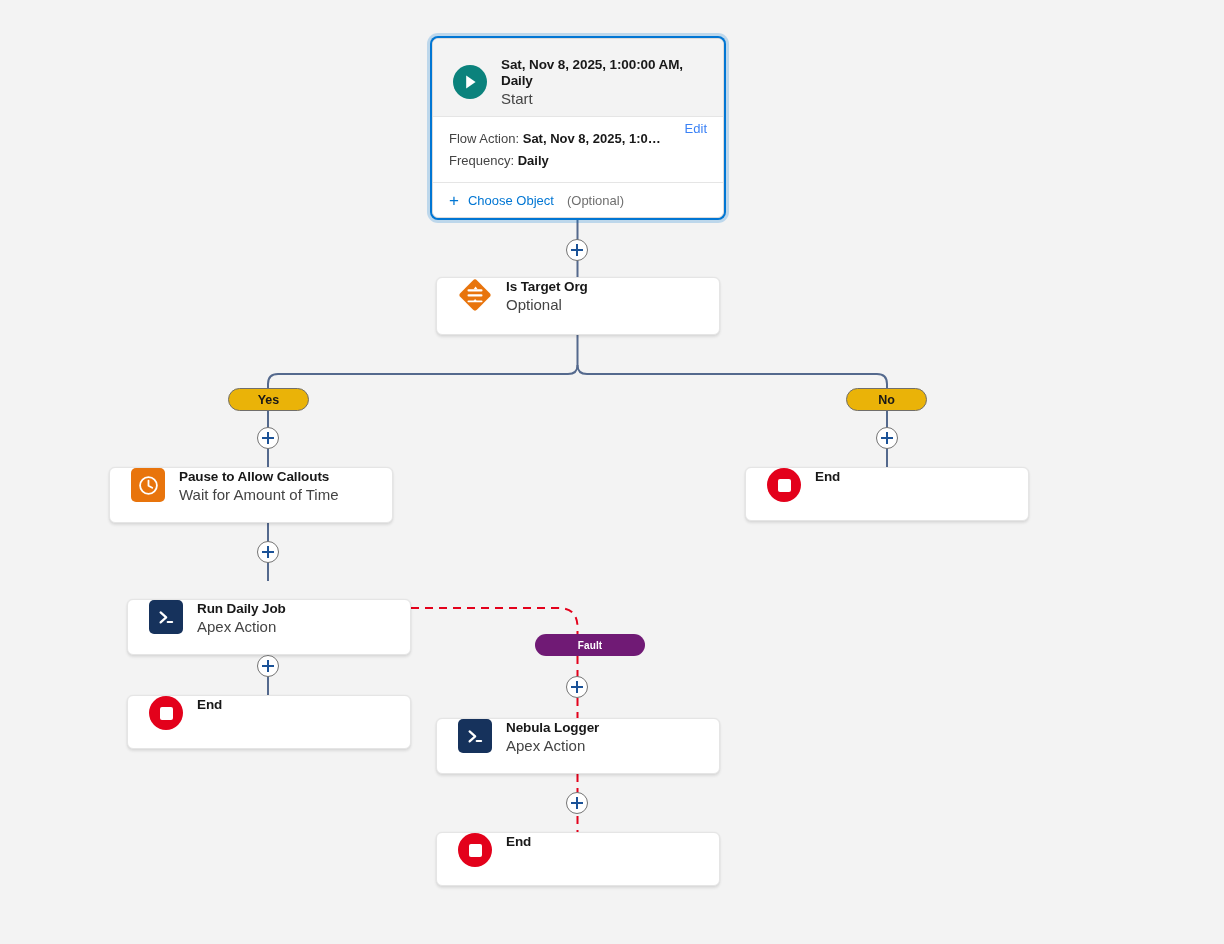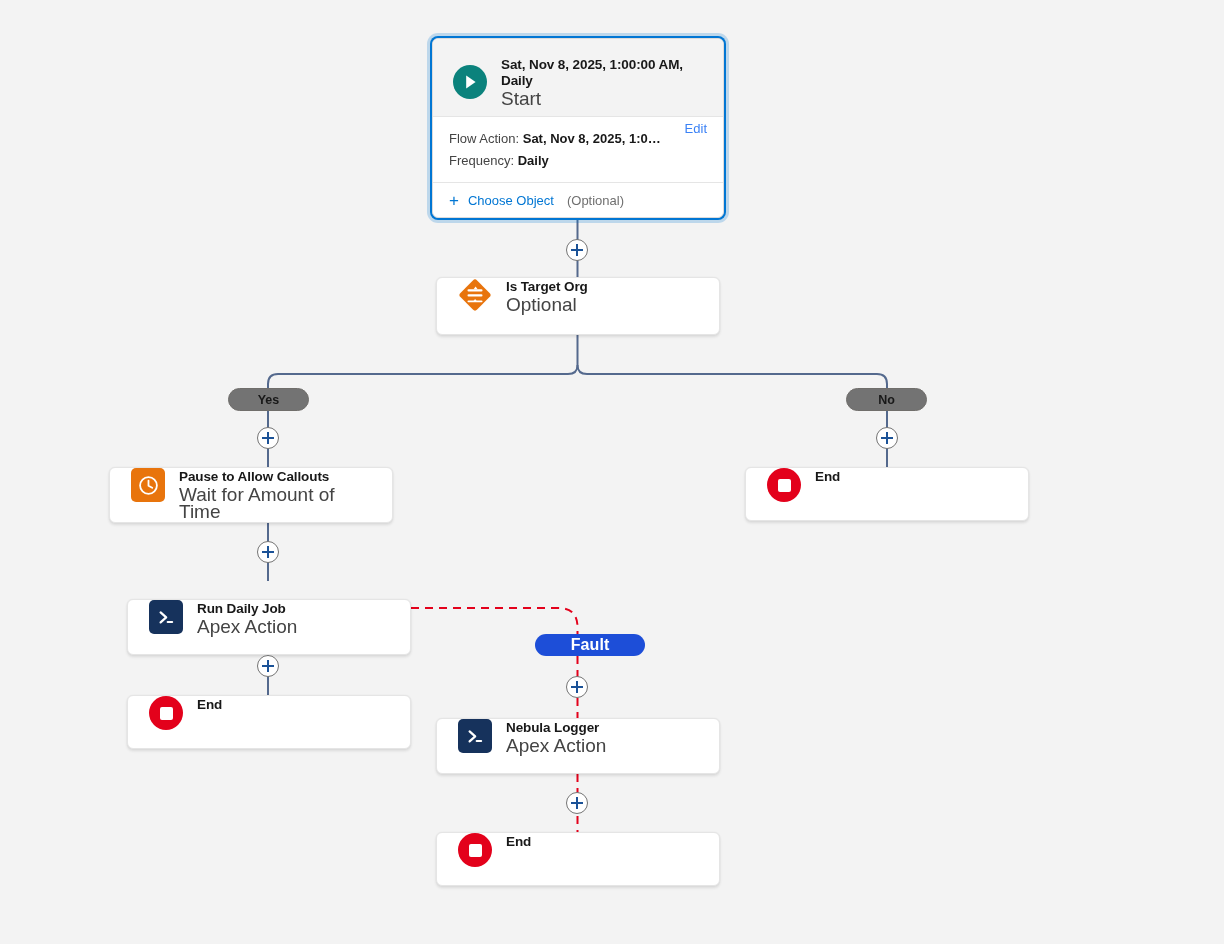--- a/index.html
+++ b/index.html
@@ -44,21 +44,21 @@
   }
   .node-text { display: flex; flex-direction: column; justify-content: center; gap: 1px; }
   .node-title {
     font-size: 13.5px;
     font-weight: bold;
     color: #181818;
     line-height: 17px;
     letter-spacing: -0.1px;
   }
   .node-sub {
-    font-size: 19px;
+    font-size: 15px;
     color: #444444;
     line-height: 17px;
   }
 
   
   .ico { flex: 0 0 auto; display: block; }
 
   .ico-square {
     width: 34px; height: 34px;
     border-radius: 5px;
@@ -136,43 +136,43 @@
     line-height: 13px;
     font-weight: 400;
   }
   .co-label { color: #0176d3; }
   .co-optional { color: #6f6f6f; margin-left: 4px; }
 
   
   .branch-pill {
     position: absolute;
     height: 23px;
-    background: #737373;
+    background: #eab308;
     border: 1px solid #706e6b;
     border-radius: 12px;
     display: flex;
     align-items: center;
     justify-content: center;
     font-size: 12.5px;
     font-weight: bold;
     color: #181818;
     box-sizing: border-box;
     padding: 0 14px;
     min-width: 80px;
   }
 
   
   #fault-pill {
     position: absolute;
     left: 535px; top: 634px;
     width: 110px; height: 22px;
-    background: #1d4ed8;
+    background: #701a75;
     border-radius: 11px;
     display: flex; align-items: center; justify-content: center;
-    font-size: 16px; font-weight: bold; color: #ffffff;
+    font-size: 10px; font-weight: bold; color: #ffffff;
     letter-spacing: 0.1px;
     box-sizing: border-box;
   }
 
   
   .plus-btn {
     position: absolute;
     width: 22px; height: 22px;
     border-radius: 50%;
     background: #ffffff;

